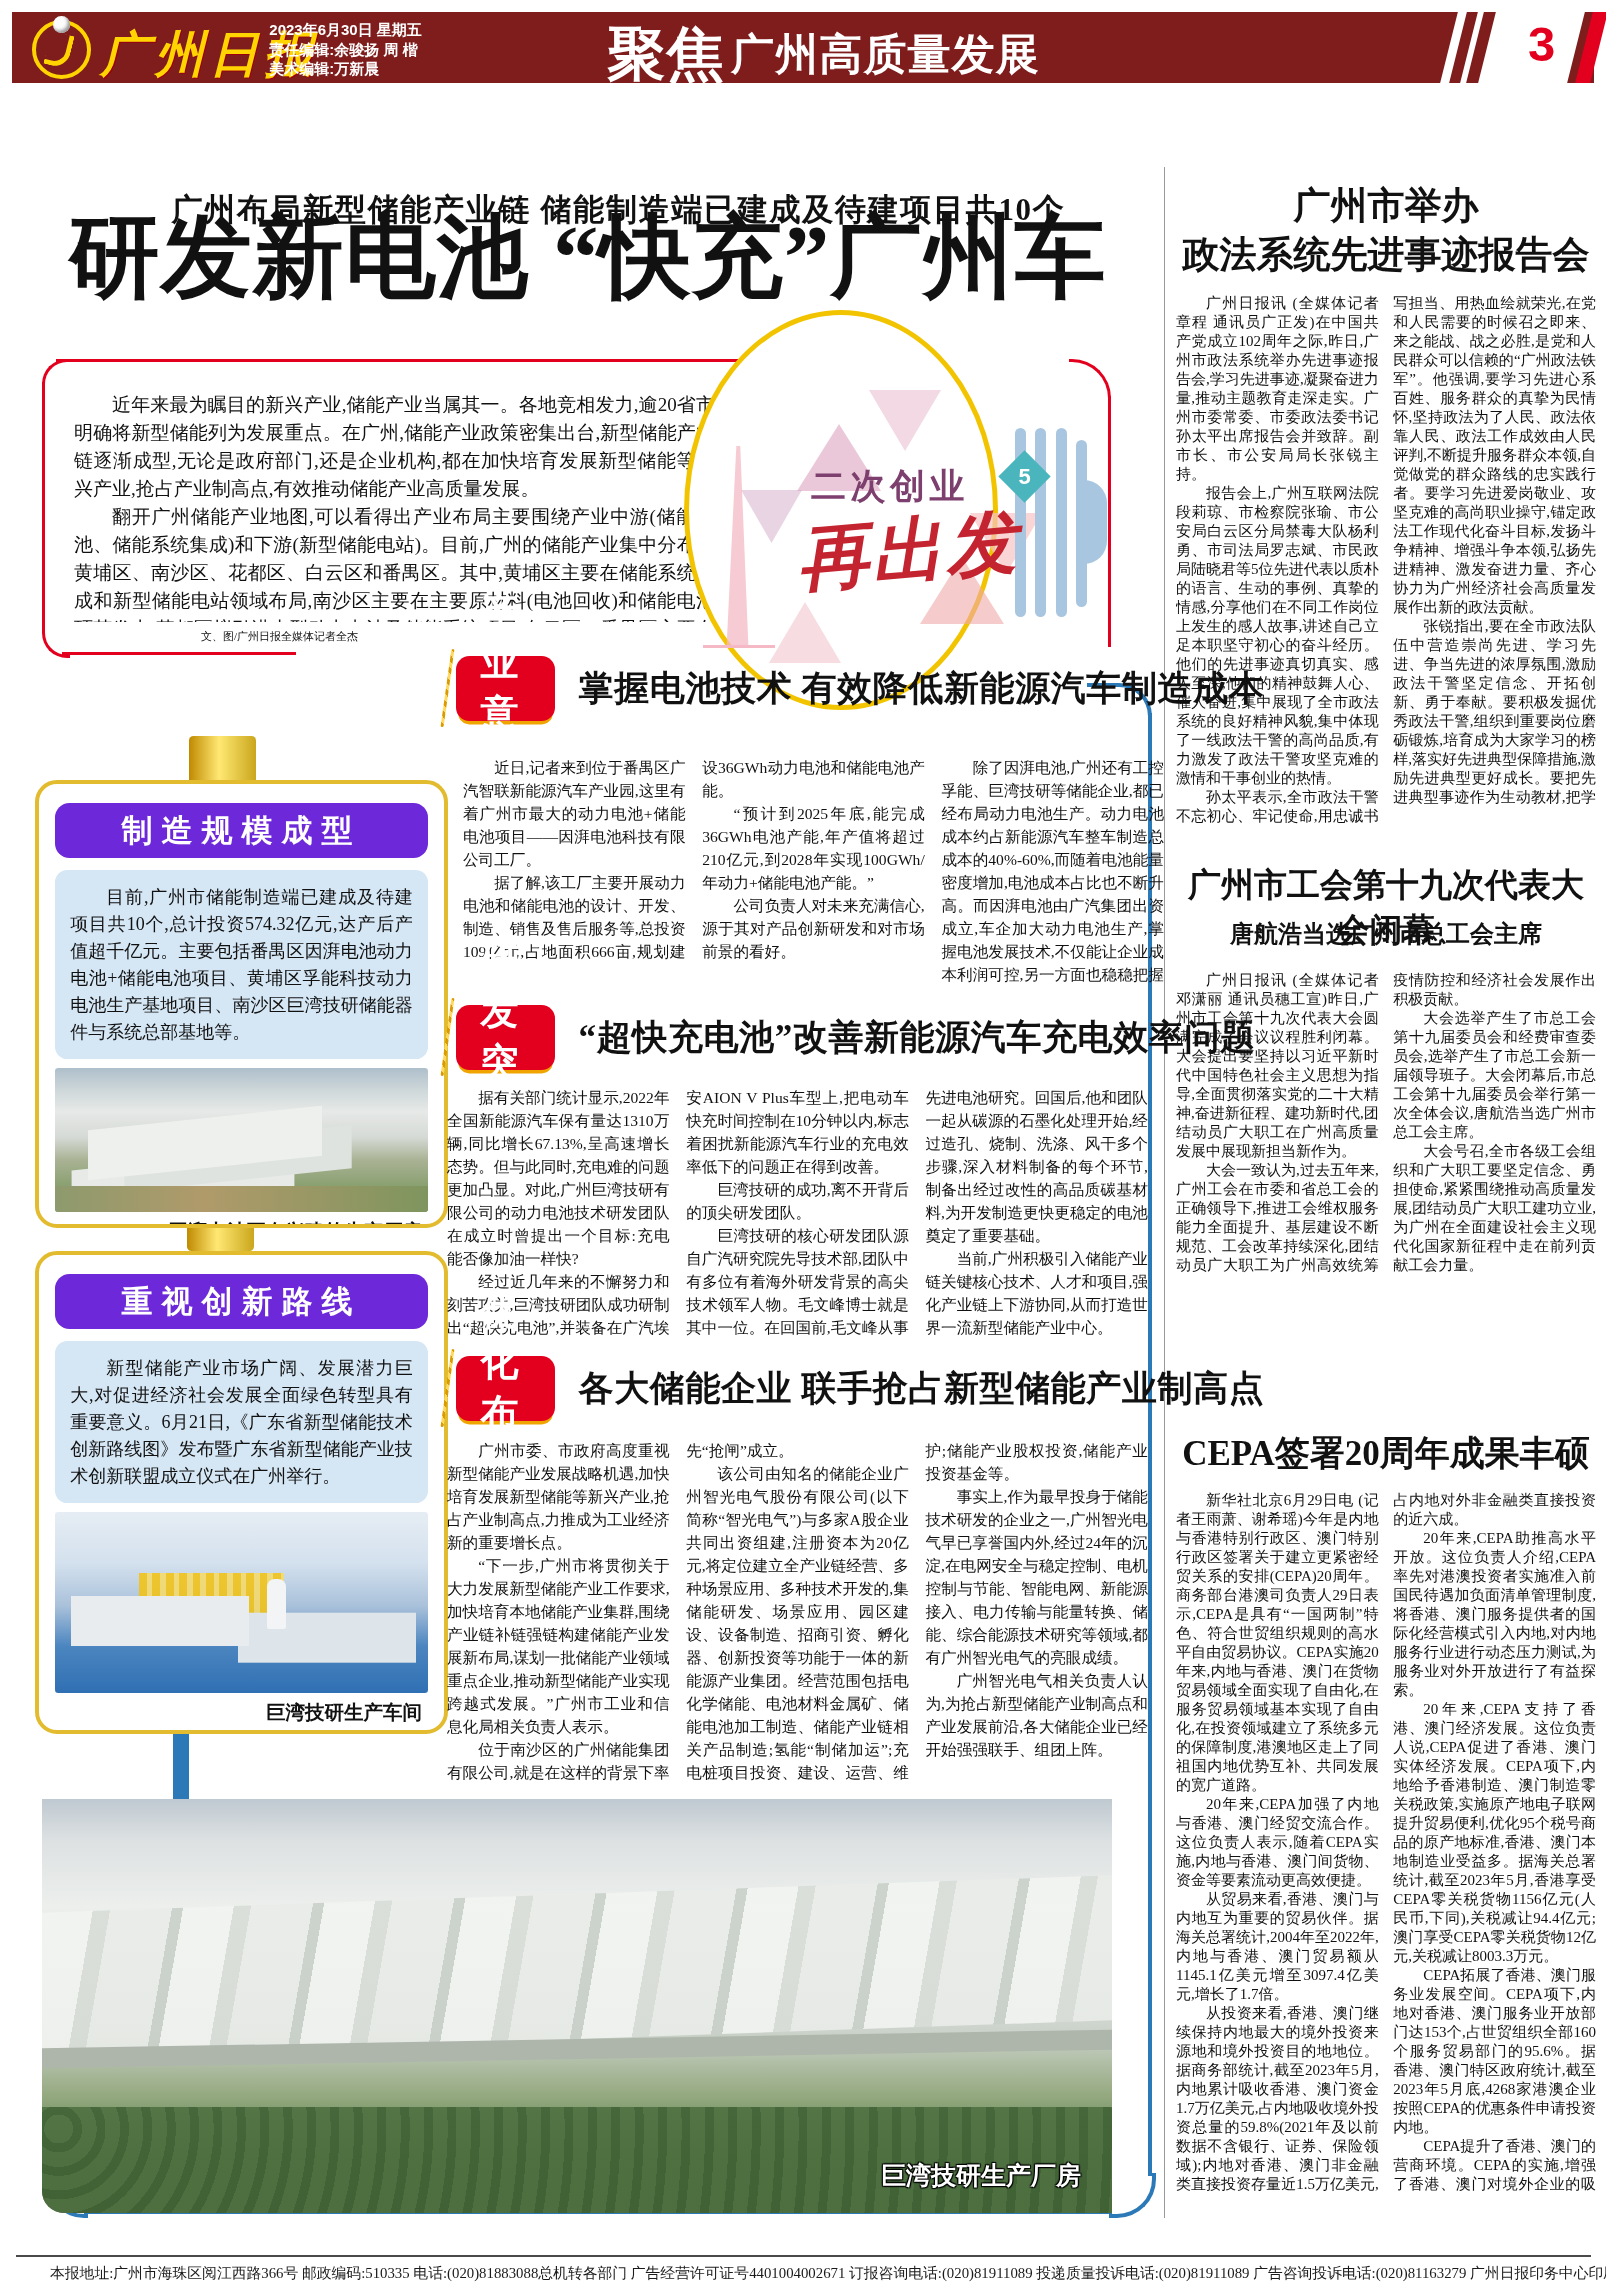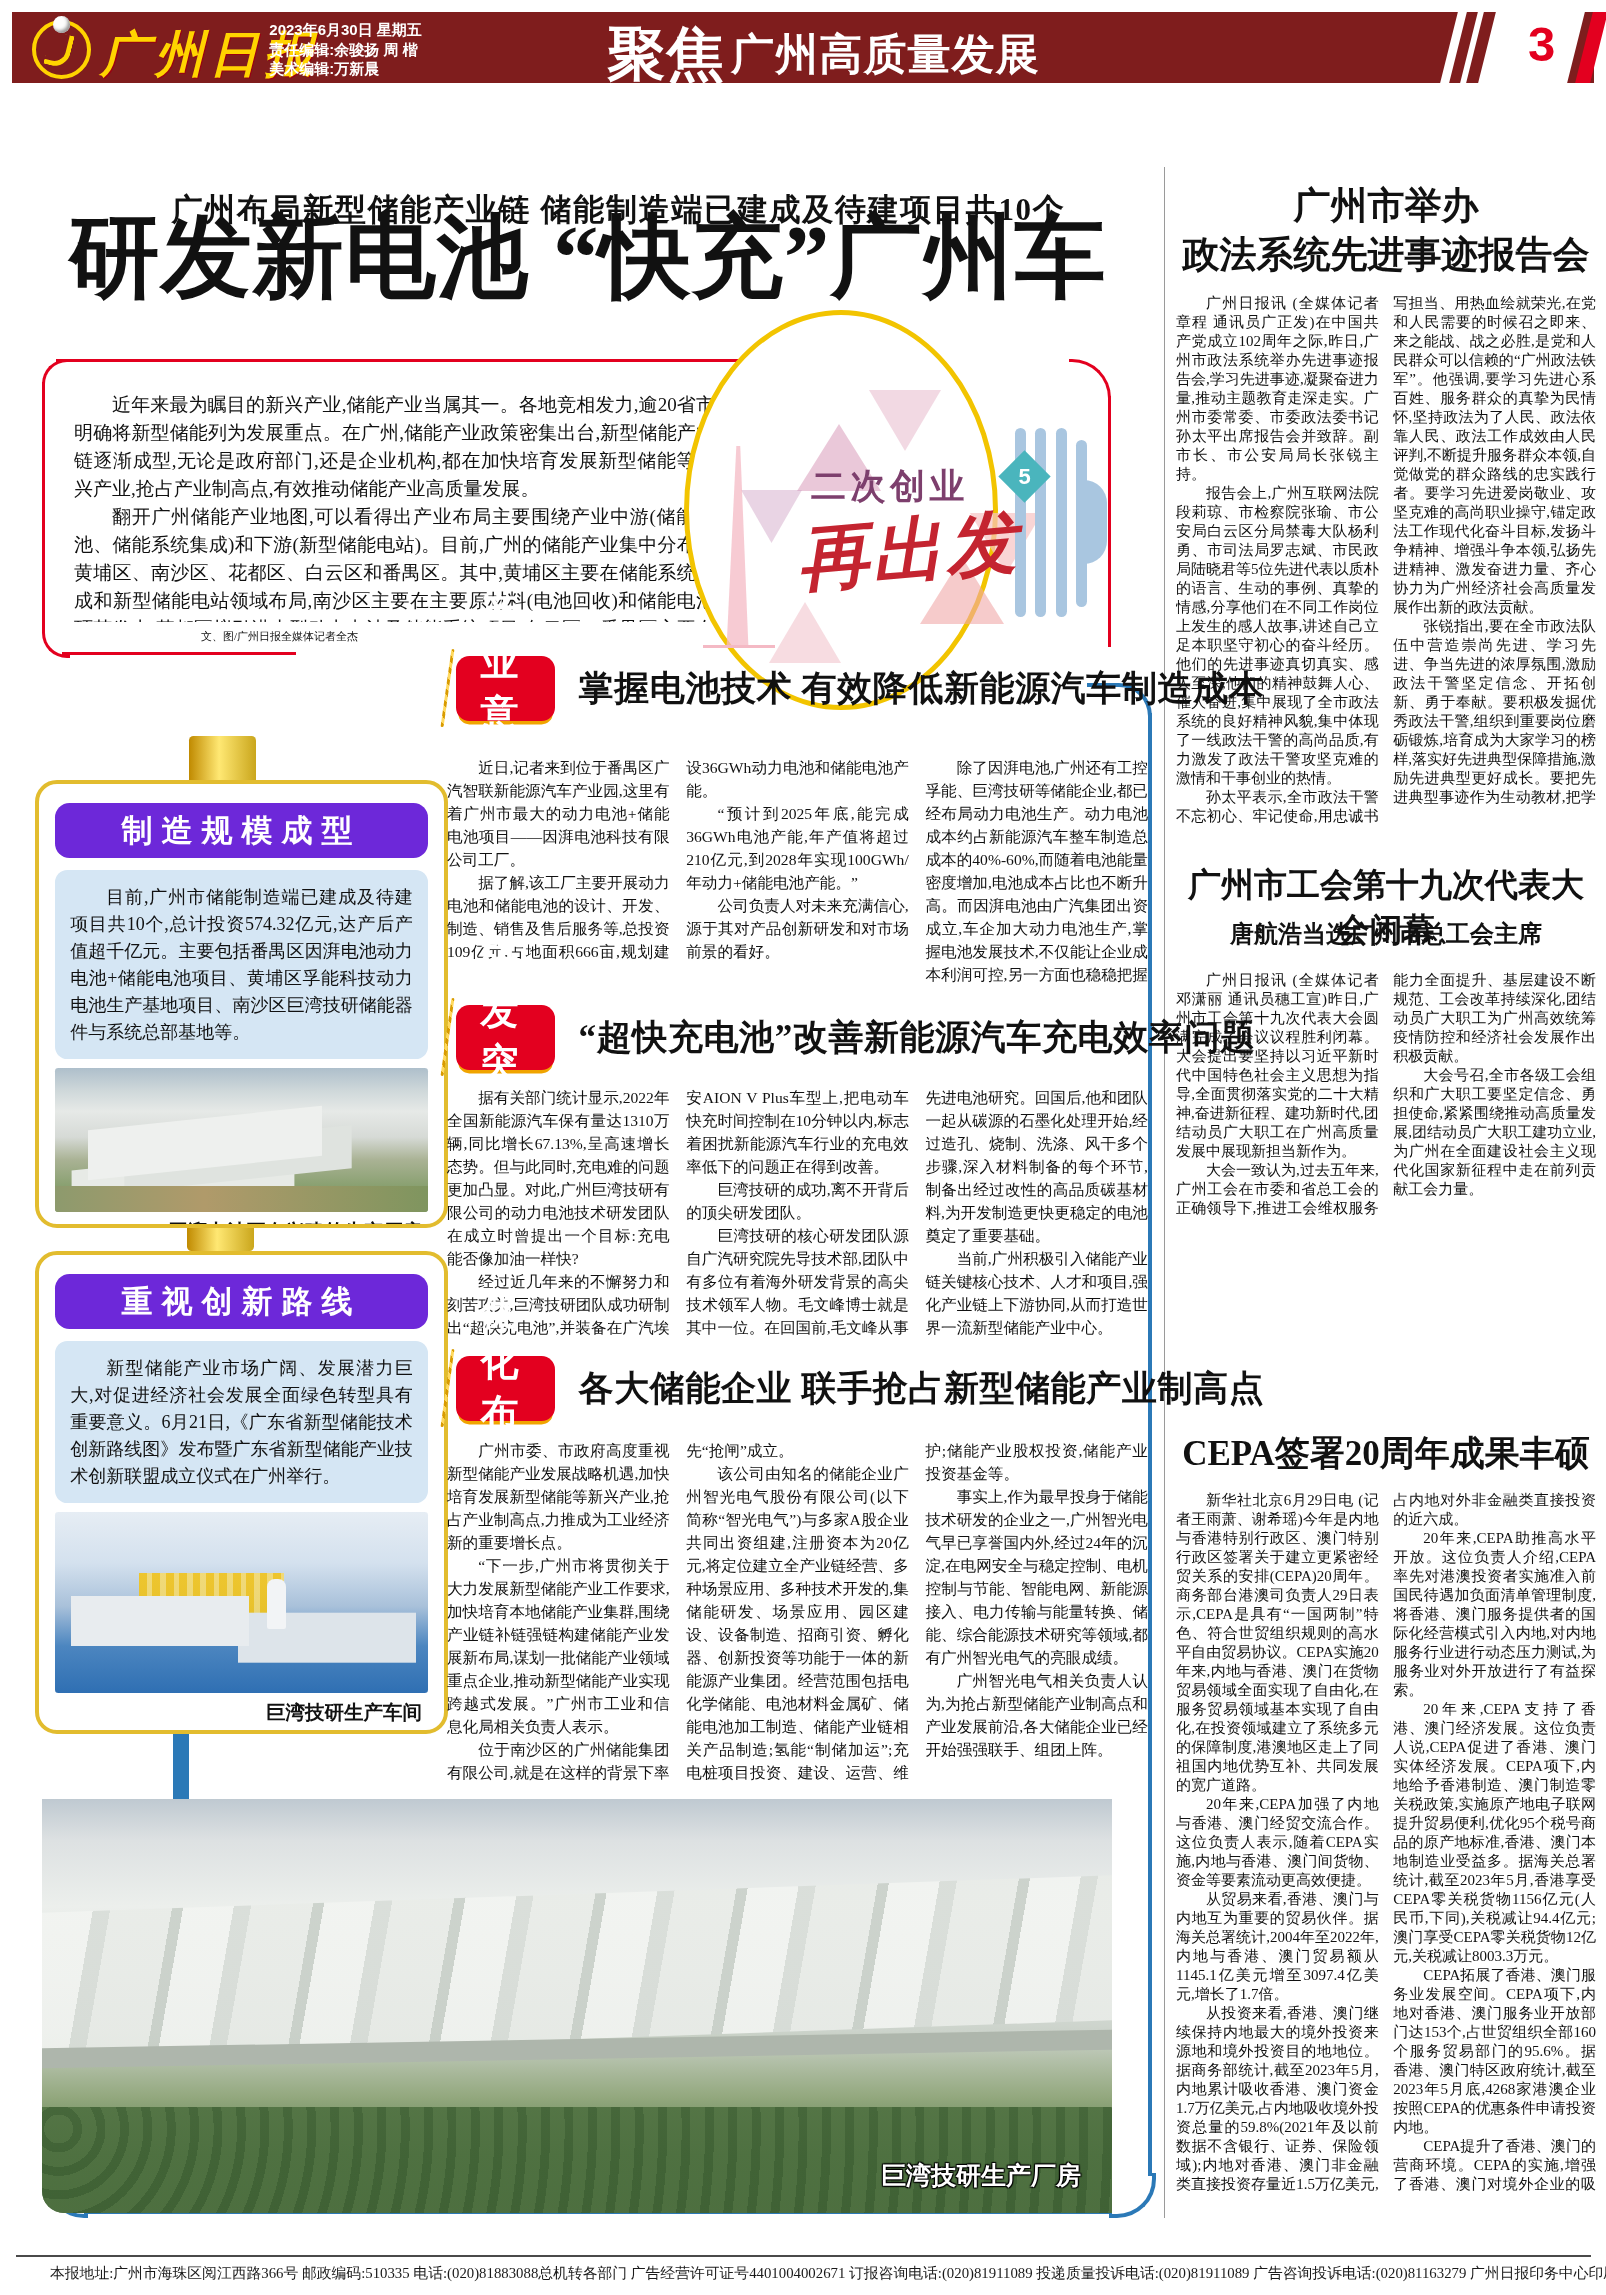--- a/index.html
+++ b/index.html
@@ -82,21 +82,21 @@
   .box-caption{margin:5.6px 22px 0;text-align:right;font-weight:bold;font-size:19.5px;font-family:"Liberation Sans","DejaVu Sans",sans-serif;}
 
   
   .sec-row{left:446px;width:703px;height:74px;display:flex;align-items:center;}
   .sec-badge-wrap{display:flex;align-items:center;}
   .gold-ribbon{width:11px;height:78px;margin-right:6.7px;background:repeating-linear-gradient(45deg,#d99b00 0 3.9px,#ffd95e 3.9px 7.8px);transform:skewX(-8deg);border-radius:2.2px;}
   .sec-badge{background:#e3001f;border-radius:13.4px;padding:0 24.5px;height:65px;display:flex;align-items:center;color:#fff;font-weight:bold;font-size:38px;letter-spacing:4.5px;box-shadow:0 5.6px 0 -2.2px #f0a400;}
   .sec-headline{margin-left:23.4px;font-size:35px;font-weight:bold;letter-spacing:0.6px;white-space:nowrap;}
   .sec-body{left:447px;width:701px;column-count:3;column-gap:16.7px;font-size:15.6px;line-height:23px;text-align:justify;overflow:hidden;}
   .sec-body p{margin:0;text-indent:2em;}
-  #sec1-row{top:651px;} #sec1-body{top:756px;height:234px;}
+  #sec1-row{top:651px;} #sec1-body{top:756px;height:234px;margin-left:16px;}
   #sec2-row{top:1000px;} #sec2-body{top:1086px;height:261px;}
   #sec3-row{top:1351px;} #sec3-body{top:1439px;height:348px;}
 
   
   .art-title{left:1175px;width:422px;text-align:center;font-weight:bold;white-space:pre-line;}
   #a1-title{top:182px;font-size:37px;line-height:1.32;}
   #a2-title{top:863px;font-size:33px;}
   #a2-sub{left:1175px;top:918px;width:422px;text-align:center;font-size:24px;font-weight:600;}
   #a3-title{top:1430px;font-size:35px;}
   .art-body{left:1176px;width:420px;column-count:2;column-gap:14.5px;font-size:15px;line-height:19px;text-align:justify;overflow:hidden;}
@@ -271,20 +271,21 @@
       <p>报告会上,广州互联网法院段莉琼、市检察院张瑜、市公安局白云区分局禁毒大队杨利勇、市司法局罗志斌、市民政局陆晓君等5位先进代表以质朴的语言、生动的事例、真挚的情感,分享他们在不同工作岗位上发生的感人故事,讲述自己立足本职坚守初心的奋斗经历。他们的先进事迹真切真实、感人至深,他们的精神鼓舞人心、催人奋进,集中展现了全市政法系统的良好精神风貌,集中体现了一线政法干警的高尚品质,有力激发了政法干警攻坚克难的激情和干事创业的热情。</p>
       <p>孙太平表示,全市政法干警不忘初心、牢记使命,用忠诚书写担当、用热血绘就荣光,在党和人民需要的时候召之即来、来之能战、战之必胜,是党和人民群众可以信赖的“广州政法铁军”。他强调,要学习先进心系百姓、服务群众的真挚为民情怀,坚持政法为了人民、政法依靠人民、政法工作成效由人民评判,不断提升服务群众本领,自觉做党的群众路线的忠实践行者。要学习先进爱岗敬业、攻坚克难的高尚职业操守,锚定政法工作现代化奋斗目标,发扬斗争精神、增强斗争本领,弘扬先进精神、激发奋进力量、齐心协力为广州经济社会高质量发展作出新的政法贡献。</p>
       <p>张锐指出,要在全市政法队伍中营造崇尚先进、学习先进、争当先进的浓厚氛围,激励政法干警坚定信念、开拓创新、勇于奉献。要积极发掘优秀政法干警,组织到重要岗位磨砺锻炼,培育成为大家学习的榜样,落实好先进典型保障措施,激励先进典型更好成长。要把先进典型事迹作为生动教材,把学习先进事迹与做好本职工作结合起来,以行动展现学习成效。</p>
     </div>
 
   <div class="abs art-title" id="a2-title">广州市工会第十九次代表大会闭幕</div>
   <div class="abs" id="a2-sub">唐航浩当选广州市总工会主席</div>
   <div class="abs art-body" id="a2-body">
       <p>广州日报讯 (全媒体记者邓潇丽 通讯员穗工宣)昨日,广州市工会第十九次代表大会圆满完成了会议议程胜利闭幕。大会提出要坚持以习近平新时代中国特色社会主义思想为指导,全面贯彻落实党的二十大精神,奋进新征程、建功新时代,团结动员广大职工在广州高质量发展中展现新担当新作为。</p>
       <p>大会一致认为,过去五年来,广州工会在市委和省总工会的正确领导下,推进工会维权服务能力全面提升、基层建设不断规范、工会改革持续深化,团结动员广大职工为广州高效统筹疫情防控和经济社会发展作出积极贡献。</p>
+      <p>大会选举产生了市总工会第十九届委员会和经费审查委员会,选举产生了市总工会新一届领导班子。大会闭幕后,市总工会第十九届委员会举行第一次全体会议,唐航浩当选广州市总工会主席。</p>
       <p>大会号召,全市各级工会组织和广大职工要坚定信念、勇担使命,紧紧围绕推动高质量发展,团结动员广大职工建功立业,为广州在全面建设社会主义现代化国家新征程中走在前列贡献工会力量。</p>
     </div>
 
   <div class="abs art-title" id="a3-title">CEPA签署20周年成果丰硕</div>
   <div class="abs art-body" id="a3-body">
       <p>新华社北京6月29日电 (记者王雨萧、谢希瑶)今年是内地与香港特别行政区、澳门特别行政区签署关于建立更紧密经贸关系的安排(CEPA)20周年。商务部台港澳司负责人29日表示,CEPA是具有“一国两制”特色、符合世贸组织规则的高水平自由贸易协议。CEPA实施20年来,内地与香港、澳门在货物贸易领域全面实现了自由化,在服务贸易领域基本实现了自由化,在投资领域建立了系统多元的保障制度,港澳地区走上了同祖国内地优势互补、共同发展的宽广道路。</p>
       <p>20年来,CEPA加强了内地与香港、澳门经贸交流合作。这位负责人表示,随着CEPA实施,内地与香港、澳门间货物、资金等要素流动更高效便捷。</p>
       <p>从贸易来看,香港、澳门与内地互为重要的贸易伙伴。据海关总署统计,2004年至2022年,内地与香港、澳门贸易额从1145.1亿美元增至3097.4亿美元,增长了1.7倍。</p>
       <p>从投资来看,香港、澳门继续保持内地最大的境外投资来源地和境外投资目的地地位。据商务部统计,截至2023年5月,内地累计吸收香港、澳门资金1.7万亿美元,占内地吸收境外投资总量的59.8%(2021年及以前数据不含银行、证券、保险领域);内地对香港、澳门非金融类直接投资存量近1.5万亿美元,占内地对外非金融类直接投资的近六成。</p>
       <p>20年来,CEPA助推高水平开放。这位负责人介绍,CEPA率先对港澳投资者实施准入前国民待遇加负面清单管理制度,将香港、澳门服务提供者的国际化经营模式引入内地,对内地服务行业进行动态压力测试,为服务业对外开放进行了有益探索。</p>

